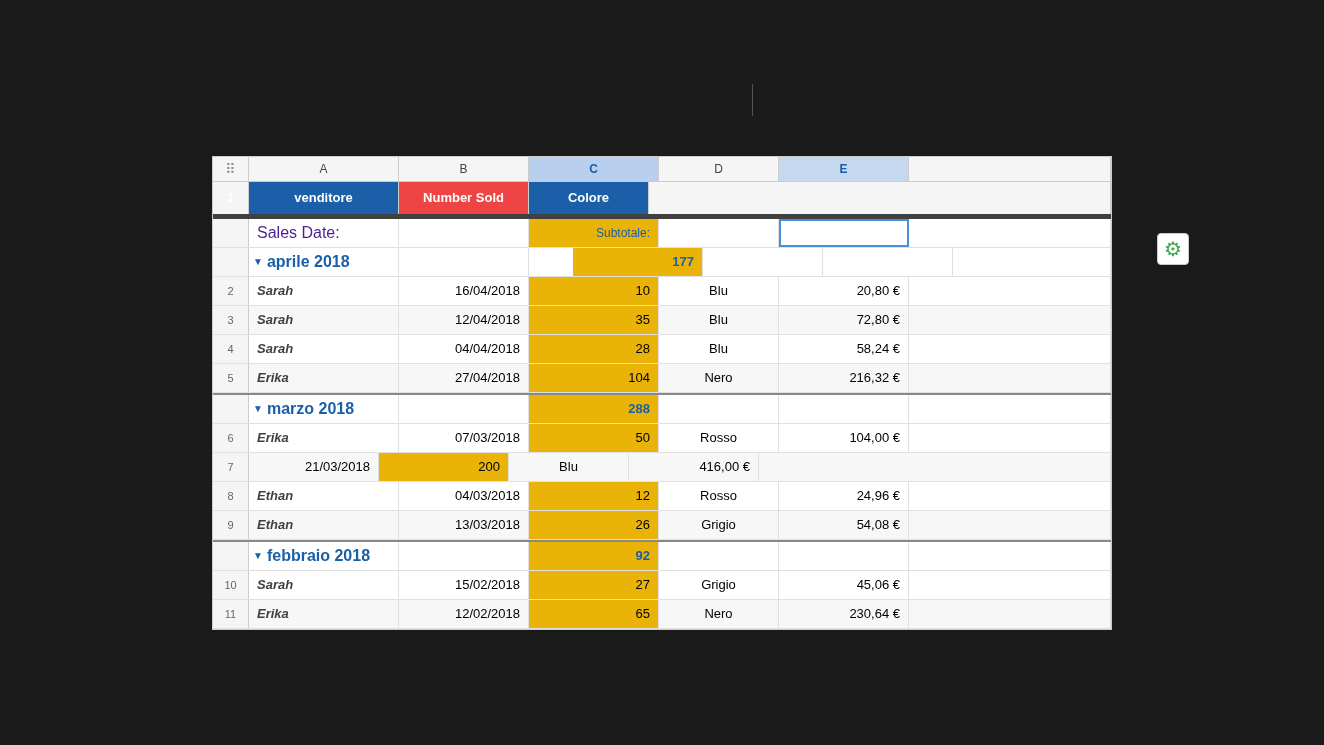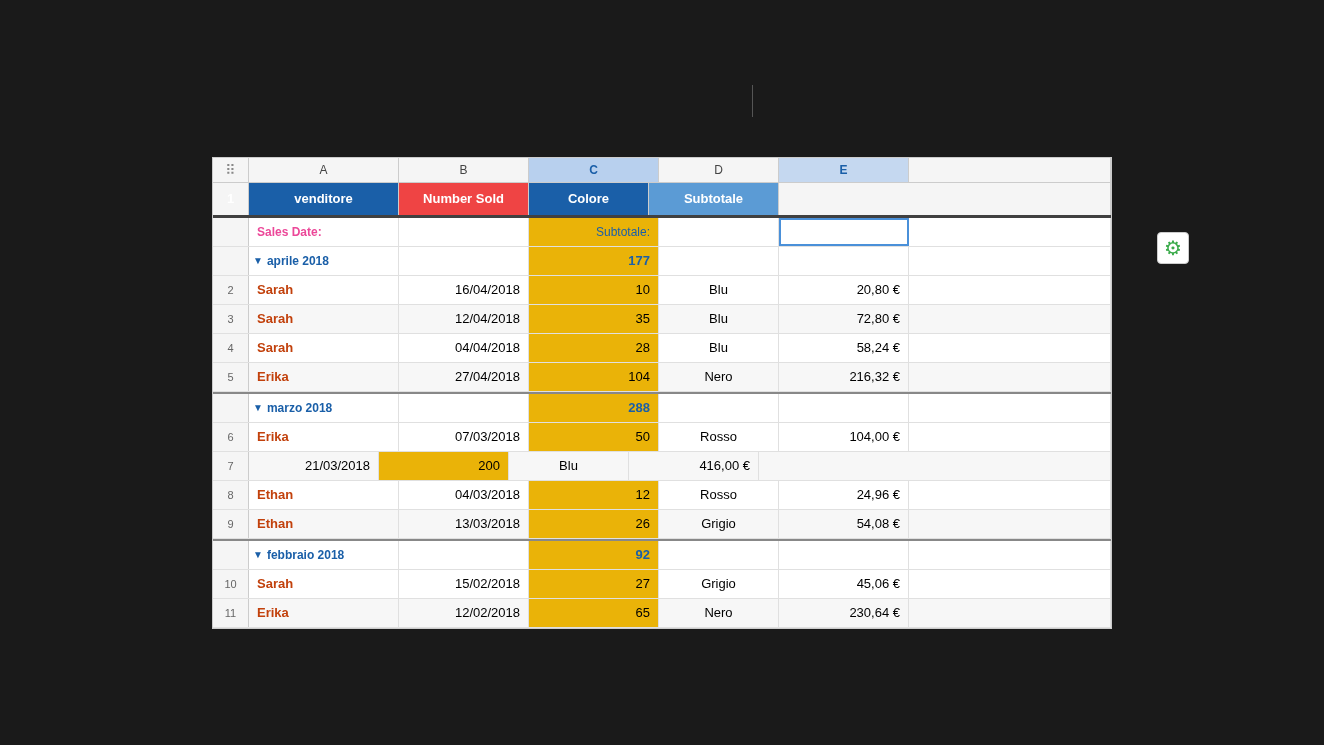--- a/index.html
+++ b/index.html
@@ -90,21 +90,21 @@
     
     .col-header.col-a { width: 150px; min-width: 150px; }
     .col-header.col-b { width: 130px; min-width: 130px; }
     .col-header.col-c { width: 130px; min-width: 130px; background: #b8d0ee; color: #1a5fa8; }
     .col-header.col-d { width: 120px; min-width: 120px; }
     .col-header.col-e { width: 130px; min-width: 130px; background: #c5d8f0; color: #1a5fa8; }
     .col-header.col-f { flex: 1; }
 
     .header-row-1 {
       display: flex;
-      border-bottom: 3px solid #404040;
+      border-bottom: 5px solid #404040;
     }
     .header-cell {
       display: flex;
       align-items: center;
       justify-content: center;
       padding: 5px 8px;
       border-right: 1px solid #ccc;
       background: #1a5fa8;
       color: #ffffff;
       font-weight: 700;
@@ -116,34 +116,33 @@
       min-width: 36px;
       background: #f5f5f5;
     }
     .header-cell.col-a { width: 150px; min-width: 150px; }
     .header-cell.col-b { width: 130px; min-width: 130px; }
     .header-cell.col-c { width: 130px; min-width: 130px; background: #ef4444; }
     .header-cell.col-d { width: 120px; min-width: 120px; }
     .header-cell.col-e { width: 130px; min-width: 130px; background: #5b9bd5; }
     .header-cell.col-f { flex: 1; background: #f5f5f5; }
 
-    .name-blue { color: #c2410c; font-weight: 600; }
+    .name-blue { color: #404040; font-weight: 600; font-style: italic; }
     .subtotal-blue { color: #1a5fa8; font-weight: 700; }
-    .group-label { color: #1a5fa8; font-weight: 600; font-size: 12px; }
+    .group-label { color: #1a5fa8; font-weight: 600; font-size: 16px; }
     .group-toggle { color: #1a5fa8; margin-right: 4px; font-size: 10px; }
 
     .special-row {
       display: flex;
       border-bottom: 1px solid #e0e0e0;
       background: #fff;
     }
     .sales-date-label {
-      color: #ec4899;
-      font-size: 12px;
-      font-weight: bold;
+      color: #4c1d95;
+      font-size: 16px;
     }
     .subtotale-label {
       color: #1a5fa8;
       font-size: 12px;
     }
 
     .gear-btn {
       position: absolute;
       right: -38px;
       width: 32px;
@@ -178,21 +177,20 @@
       <div class="col-header col-d">D</div>
       <div class="col-header col-e selected">E</div>
       <div class="col-header col-f"></div>
     </div>
 
     <div class="header-row-1">
       <div class="header-cell row-num">1</div>
       <div class="header-cell col-a">venditore</div>
       <div class="header-cell col-c">Number Sold</div>
       <div class="header-cell col-d">Colore</div>
-      <div class="header-cell col-e">Subtotale</div>
       <div class="header-cell col-f"></div>
     </div>
 
     <div class="special-row subtotale-row">
       <div class="cell row-num"></div>
       <div class="cell col-a">
         <span class="sales-date-label">Sales Date:</span>
       </div>
       <div class="cell col-b"></div>
       <div class="cell col-c" style="justify-content: flex-end;">
@@ -209,21 +207,21 @@
       </div>
     </div>
 
     <div class="data-row group-header">
       <div class="cell row-num"></div>
       <div class="cell col-a" style="padding-left: 4px;">
         <span class="group-toggle">▼</span>
         <span class="group-label">aprile 2018</span>
       </div>
       <div class="cell col-b"></div>
-      <div class="cell col-c" style="">
+      <div class="cell col-c" style=" margin-left: 44px;">
         <span class="subtotal-blue">177</span>
       </div>
       <div class="cell col-d"></div>
       <div class="cell col-e-normal"></div>
       <div class="cell col-f"></div>
     </div>
 
     <div class="data-row">
       <div class="cell row-num">2</div>
       <div class="cell col-a">

